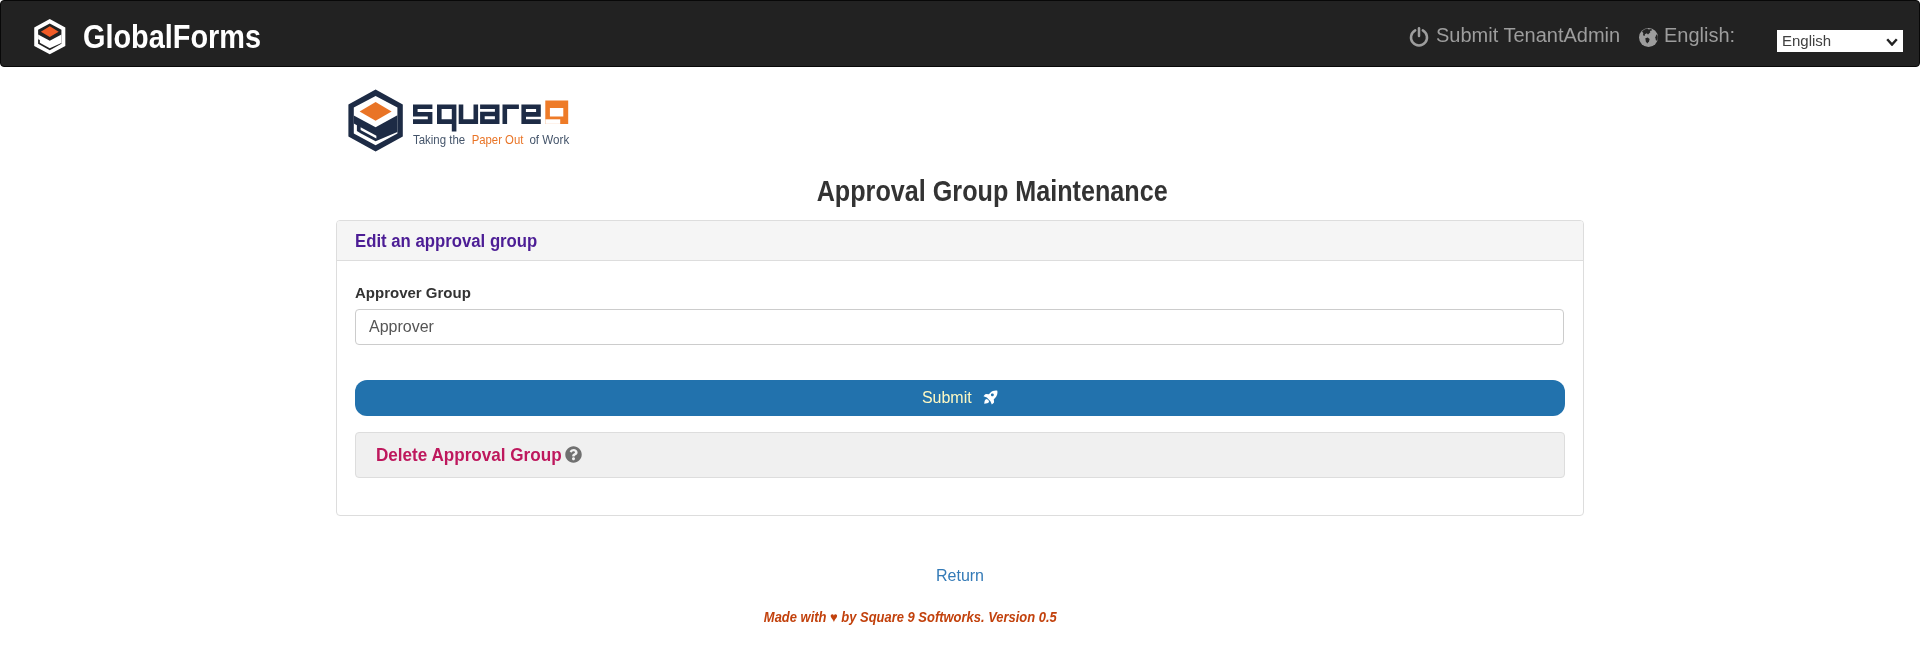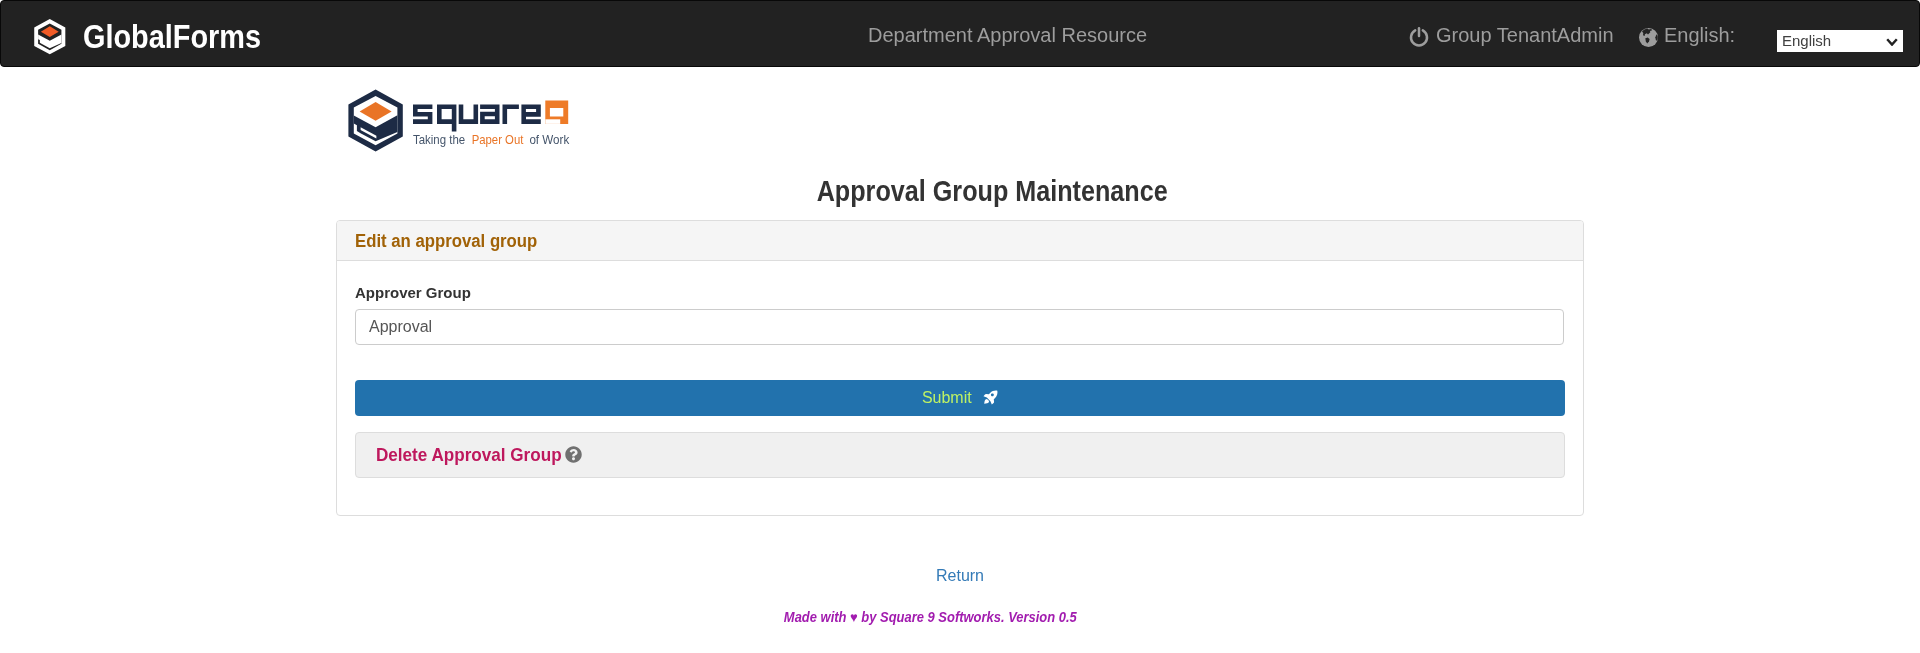--- a/index.html
+++ b/index.html
@@ -25,61 +25,60 @@
   
   .s9logo { position:absolute; left:336px; top:89px;padding-left:12px; }
   h2.title { position:absolute; left:0; top:174px; width:1920px; text-align:center;
     font-size:30px; font-weight:bold; color:#333;margin-left:32px; }
   h2.title span { display:inline-block; transform:scaleX(.839); white-space:nowrap; }
 
   .panel { position:absolute; left:336px; top:220px; width:1248px; height:296px;
     background:#fff; border:1px solid #ddd; border-radius:4px; }
   .panel-head { height:40px; background:#f5f5f5; border-bottom:1px solid #ddd;
     border-radius:3px 3px 0 0; padding-left:18px; line-height:40px;
-    font-size:18px; font-weight:bold; color:#a16207; }
+    font-size:18px; font-weight:bold; color:#4c1d95; }
   .panel-head span { display:inline-block; transform:scaleX(.93); transform-origin:0 50%; white-space:nowrap; }
   .plabel { position:absolute; left:18px; top:63px; font-size:15px; font-weight:bold; color:#333; }
   .pinput { position:absolute; left:18px; top:88px; width:1209px; height:36px;
     border:1px solid #ccc; border-radius:4px; font-size:16px; color:#555;
     padding-left:13px; line-height:34px; background:#fff; }
   .psubmit { position:absolute; left:18px; top:159px; width:1210px; height:36px;
-    background:#2272ad; border-radius:4px; color:#bef264; font-size:16px;
+    background:#2272ad; border-radius:12px; color:#fef9c3; font-size:16px;
     text-align:center; line-height:36px; }
   .psubmit svg { vertical-align:-2px; margin-left:7px; }
   .pdelete { position:absolute; left:18px; top:211px; width:1210px; height:46px;
     background:#f0f0f0; border:1px solid #ddd; border-radius:4px;
     line-height:44px; padding-left:20px; font-size:19px; font-weight:bold; color:#be185d; }
   .pdelete .txt { display:inline-block; transform:scaleX(.9); transform-origin:0 50%; white-space:nowrap; }
   .pdelete svg { position:absolute; left:209px; top:13px; }
 
   .return { position:absolute; left:0; top:567px; width:1920px; text-align:center;
     font-size:16px; color:#337ab7; }
   .footer { position:absolute; left:0; top:609px; width:1820px; text-align:center;
-    font-size:14px; font-weight:bold; font-style:italic; color:#a21caf;margin-left:20px; }
+    font-size:14px; font-weight:bold; font-style:italic; color:#c2410c; }
   .footer span { display:inline-block; transform:scaleX(.925); white-space:nowrap; }
 </style>
 </head>
 <body>
 <div id="page">
 
   <div class="navbar"></div>
   <div class="nav-logo">
     <svg width="32" height="40" viewBox="0 0 56 64">
       <path fill="#fff" fill-rule="evenodd" d="M27.6,0.6 L54.8,15.4 L54.8,47.6 L27.6,62.4 L0.4,47.6 L0.4,15.4 Z M27.6,8.2 L48.0,19.2 L48.0,44.0 L27.6,55.0 L7.2,44.0 L7.2,19.2 Z"></path>
       <path fill="#f05b26" d="M27.6,13.4 L43.2,22.6 L27.6,31.8 L12.0,22.6 Z"></path>
       <path fill="#fff" d="M7.2,27.7 L27.6,38.6 L48.0,27.5 L48.0,42.5 L27.6,51.6 L13.2,44.0 L10.2,42.2 L10.2,37.4 L7.2,35.8 Z"></path>
     </svg>
   </div>
   <div class="nav-brand">GlobalForms</div>
-  <div class="nav-center">Department Approval Resource</div>
   <svg class="pwr" width="20" height="20" viewBox="0 0 20 20">
     <path d="M6.2,3.4 A8,8 0 1 0 13.8,3.4" fill="none" stroke="#9d9d9d" stroke-width="2.5" stroke-linecap="round"></path>
     <line x1="10" y1="1.2" x2="10" y2="9" stroke="#9d9d9d" stroke-width="2.5" stroke-linecap="round"></line>
   </svg>
-  <div class="logout">Group TenantAdmin</div>
+  <div class="logout">Submit TenantAdmin</div>
   <svg class="globe" width="19" height="19" viewBox="0 0 19 19">
     <circle cx="9.5" cy="9.5" r="9.5" fill="#9d9d9d"></circle>
     <path fill="#242424" d="M3.0,3.6 C4.3,2.0 6.3,0.9 8.3,0.5 L9.8,1.6 L12.2,1.1 L13.2,2.3 L11.0,3.1 L11.3,4.3 L9.0,6.4 L7.8,5.3 L5.9,6.3 L5.7,8.1 L4.0,7.2 L4.3,5.1 Z"></path>
     <path fill="#242424" d="M6.3,10.3 L8.7,9.4 L10.6,11.0 L10.0,13.6 L8.2,15.6 L6.8,13.2 Z"></path>
     <path fill="#242424" d="M17.8,6.2 L18.8,8.7 C18.9,10.1 18.7,11.5 18.2,12.8 L16.9,12.2 L16.3,9.2 L17.2,7.3 Z"></path>
   </svg>
   <div class="langlab">English:</div>
   <div class="langsel">English
     <svg width="12" height="8" viewBox="0 0 12 8">
         <path d="M1.2,1.2 L6,6.6 L10.8,1.2" fill="none" stroke="#222" stroke-width="2.4"></path>
@@ -111,21 +110,21 @@
         <text x="181.4" y="55" fill="#44546a" textLength="39.8" lengthAdjust="spacingAndGlyphs">of Work</text>
       </g>
     </svg>
   </div>
 
   <h2 class="title"><span>Approval Group Maintenance</span></h2>
 
   <div class="panel">
     <div class="panel-head"><span>Edit an approval group</span></div>
     <div class="plabel">Approver Group</div>
-    <div class="pinput">Approval</div>
+    <div class="pinput">Approver</div>
     <div class="psubmit">Submit
       <svg width="15" height="15" viewBox="0 0 16 16">
         <path fill="#fff" d="M15.3,0.7 C12.5,0.2 9.6,1.1 7.6,3.1 L6.2,4.5 L3.4,4.2 C2.9,4.15 2.4,4.35 2.1,4.7 L0.5,6.6 L4.1,8.1 L7.9,11.9 L9.4,15.5 L11.3,13.9 C11.65,13.6 11.85,13.1 11.8,12.6 L11.5,9.8 L12.9,8.4 C14.9,6.4 15.8,3.5 15.3,0.7 Z M11.1,6.3 C10.5,6.9 9.5,6.9 8.9,6.3 C8.3,5.7 8.3,4.7 8.9,4.1 C9.5,3.5 10.5,3.5 11.1,4.1 C11.7,4.7 11.7,5.7 11.1,6.3 Z"></path>
         <path fill="#fff" d="M4.2,9.5 L2.7,10.0 C2.0,10.6 1.5,12.3 1.3,14.7 C3.7,14.5 5.4,14.0 6.0,13.3 L6.5,11.8 Z"></path>
       </svg>
     </div>
     <div class="pdelete"><span class="txt">Delete Approval Group</span>
       <svg width="17" height="17" viewBox="0 0 512 512">
           <path fill="#707070" d="M504 256c0 136.997-111.043 248-248 248S8 392.997 8 256C8 119.083 119.043 8 256 8s248 111.083 248 248zM262.655 90c-54.497 0-89.255 22.957-116.549 63.758-3.536 5.286-2.353 12.415 2.715 16.258l34.699 26.31c5.205 3.947 12.621 3.008 16.665-2.122 17.864-22.658 30.113-35.797 57.303-35.797 20.429 0 45.698 13.148 45.698 32.958 0 14.976-12.363 22.667-32.534 33.976C247.128 238.528 216 254.941 216 296v6c0 6.627 5.373 12 12 12h56c6.627 0 12-5.373 12-12v-2c0-28.464 83.186-29.647 83.186-106.673 0-58.005-60.165-103.327-116.531-103.327zM256 338c-25.365 0-46 20.635-46 46 0 25.364 20.635 46 46 46s46-20.636 46-46c0-25.365-20.635-46-46-46z"></path>
         </svg>

